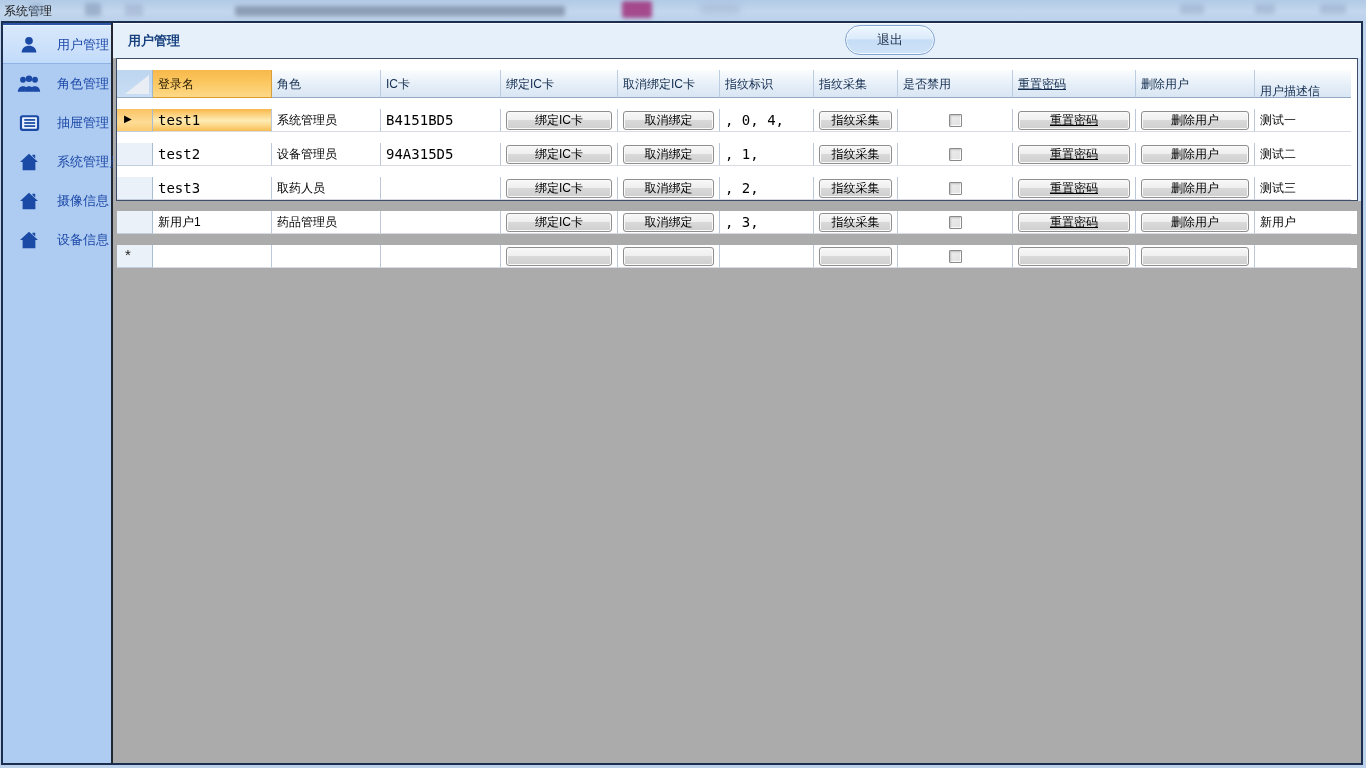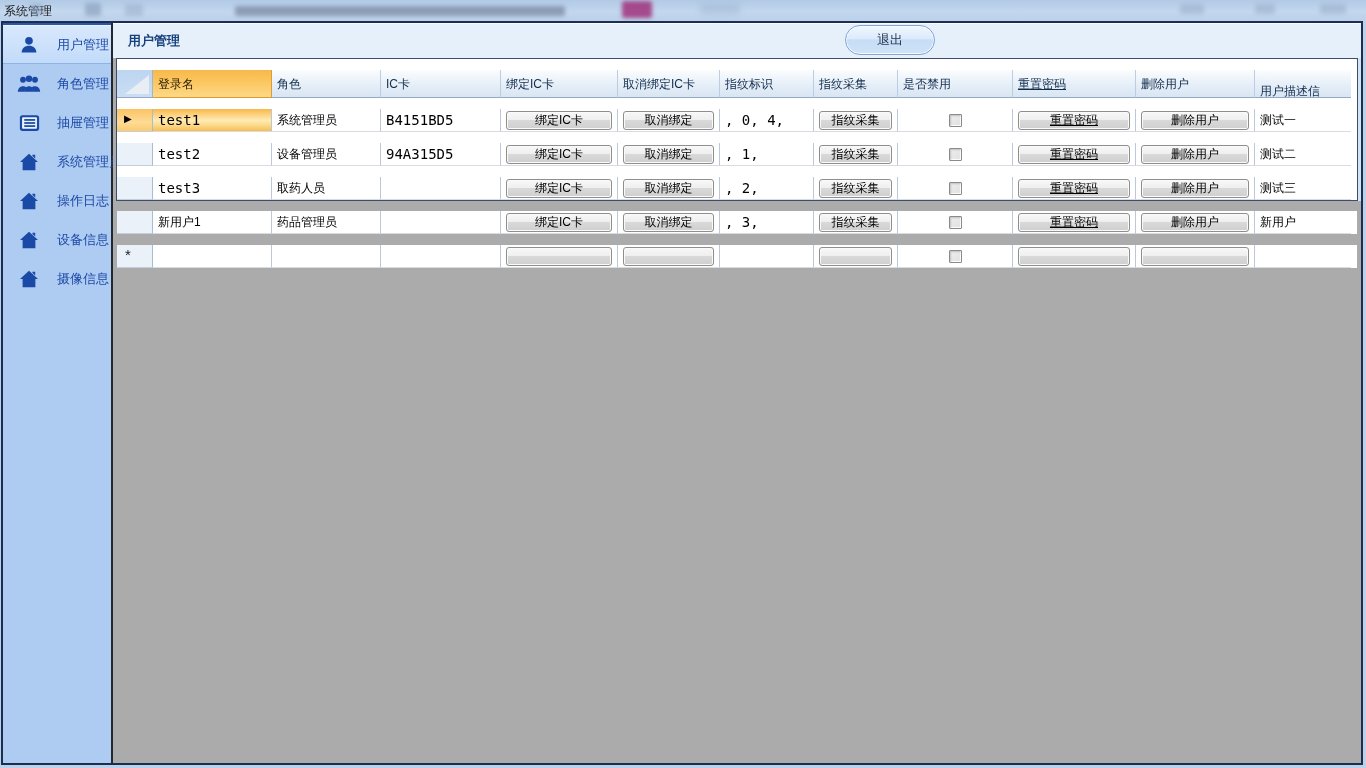--- a/index.html
+++ b/index.html
@@ -156,45 +156,37 @@
 
     <div class="nav-item">
       <span class="icon-box">
         <svg width="20" height="18" viewBox="0 0 24 22" fill="currentColor">
             <path d="M12 1 L1 11 h3.2 v10 h15.6 V11 H23 Z M16.2 2.2 h3.4 v4.4 l-3.4 -3 Z"></path>
           </svg>
       </span>
       <span class="nav-label">系统管理员</span>
     </div>
 
+
     <div class="nav-item">
       <span class="icon-box">
         <svg width="20" height="18" viewBox="0 0 24 22" fill="currentColor">
             <path d="M12 1 L1 11 h3.2 v10 h15.6 V11 H23 Z M16.2 2.2 h3.4 v4.4 l-3.4 -3 Z"></path>
           </svg>
       </span>
-      <span class="nav-label">操作日志</span>
+      <span class="nav-label">摄像信息</span>
     </div>
 
     <div class="nav-item">
       <span class="icon-box">
         <svg width="20" height="18" viewBox="0 0 24 22" fill="currentColor">
             <path d="M12 1 L1 11 h3.2 v10 h15.6 V11 H23 Z M16.2 2.2 h3.4 v4.4 l-3.4 -3 Z"></path>
           </svg>
       </span>
       <span class="nav-label">设备信息</span>
-    </div>
-
-    <div class="nav-item">
-      <span class="icon-box">
-        <svg width="20" height="18" viewBox="0 0 24 22" fill="currentColor">
-            <path d="M12 1 L1 11 h3.2 v10 h15.6 V11 H23 Z M16.2 2.2 h3.4 v4.4 l-3.4 -3 Z"></path>
-          </svg>
-      </span>
-      <span class="nav-label">摄像信息</span>
     </div>
   </div>
 
   <div class="main">
     <div class="panel-strip">
       <span class="panel-title">用户管理</span>
       <button class="exit-btn">退出</button>
     </div>
     <div class="grid-sliver"></div>
 

